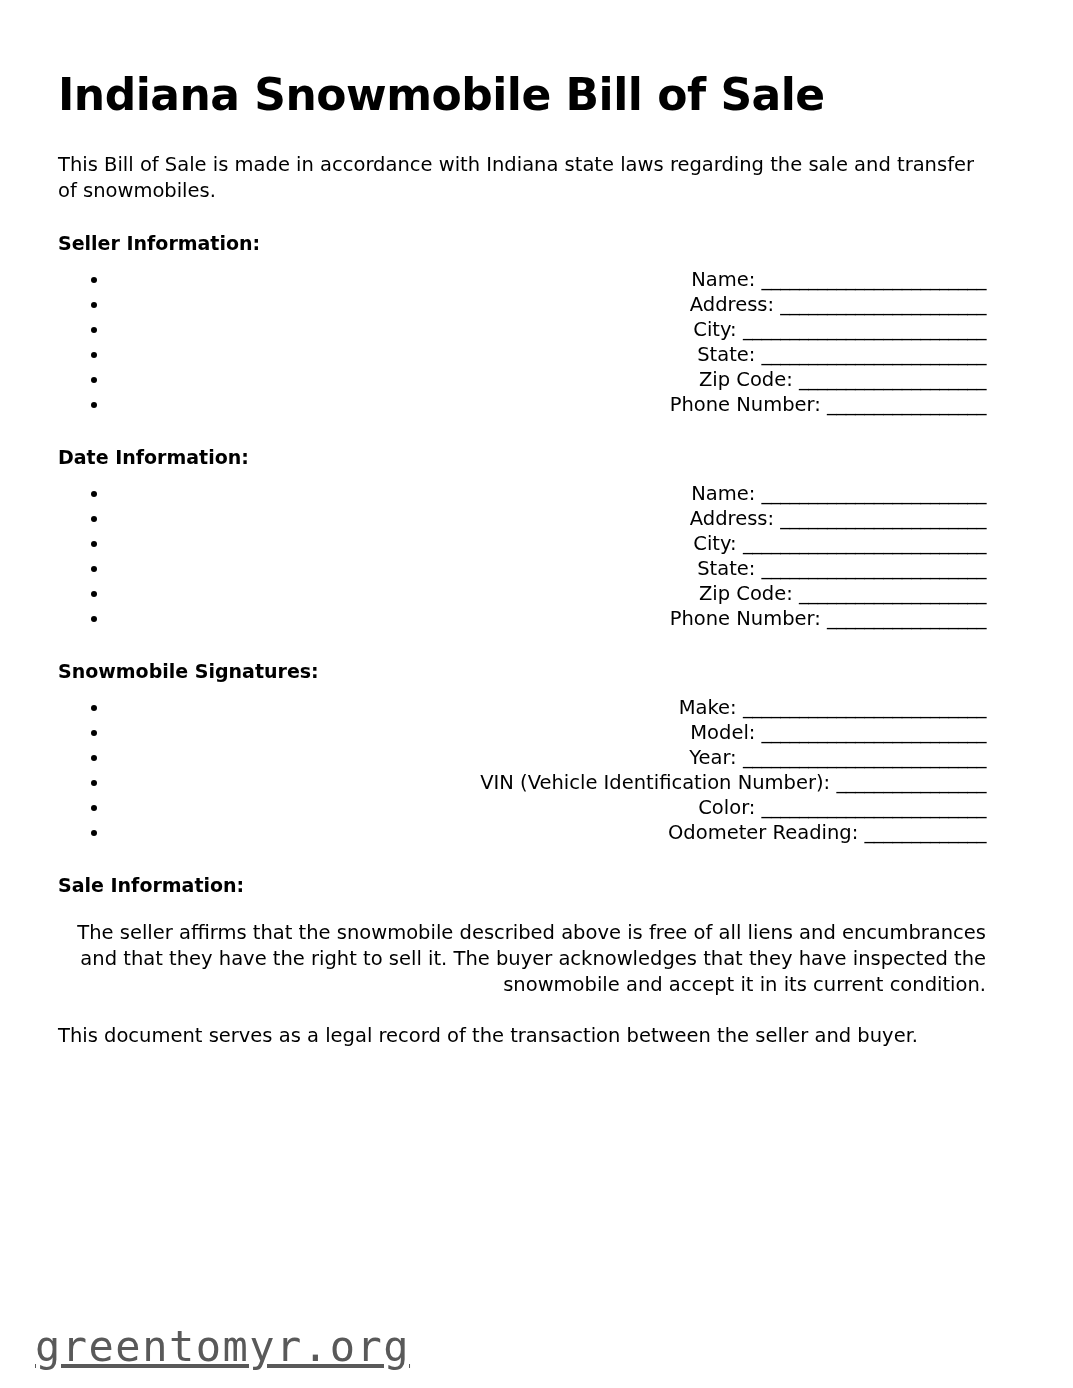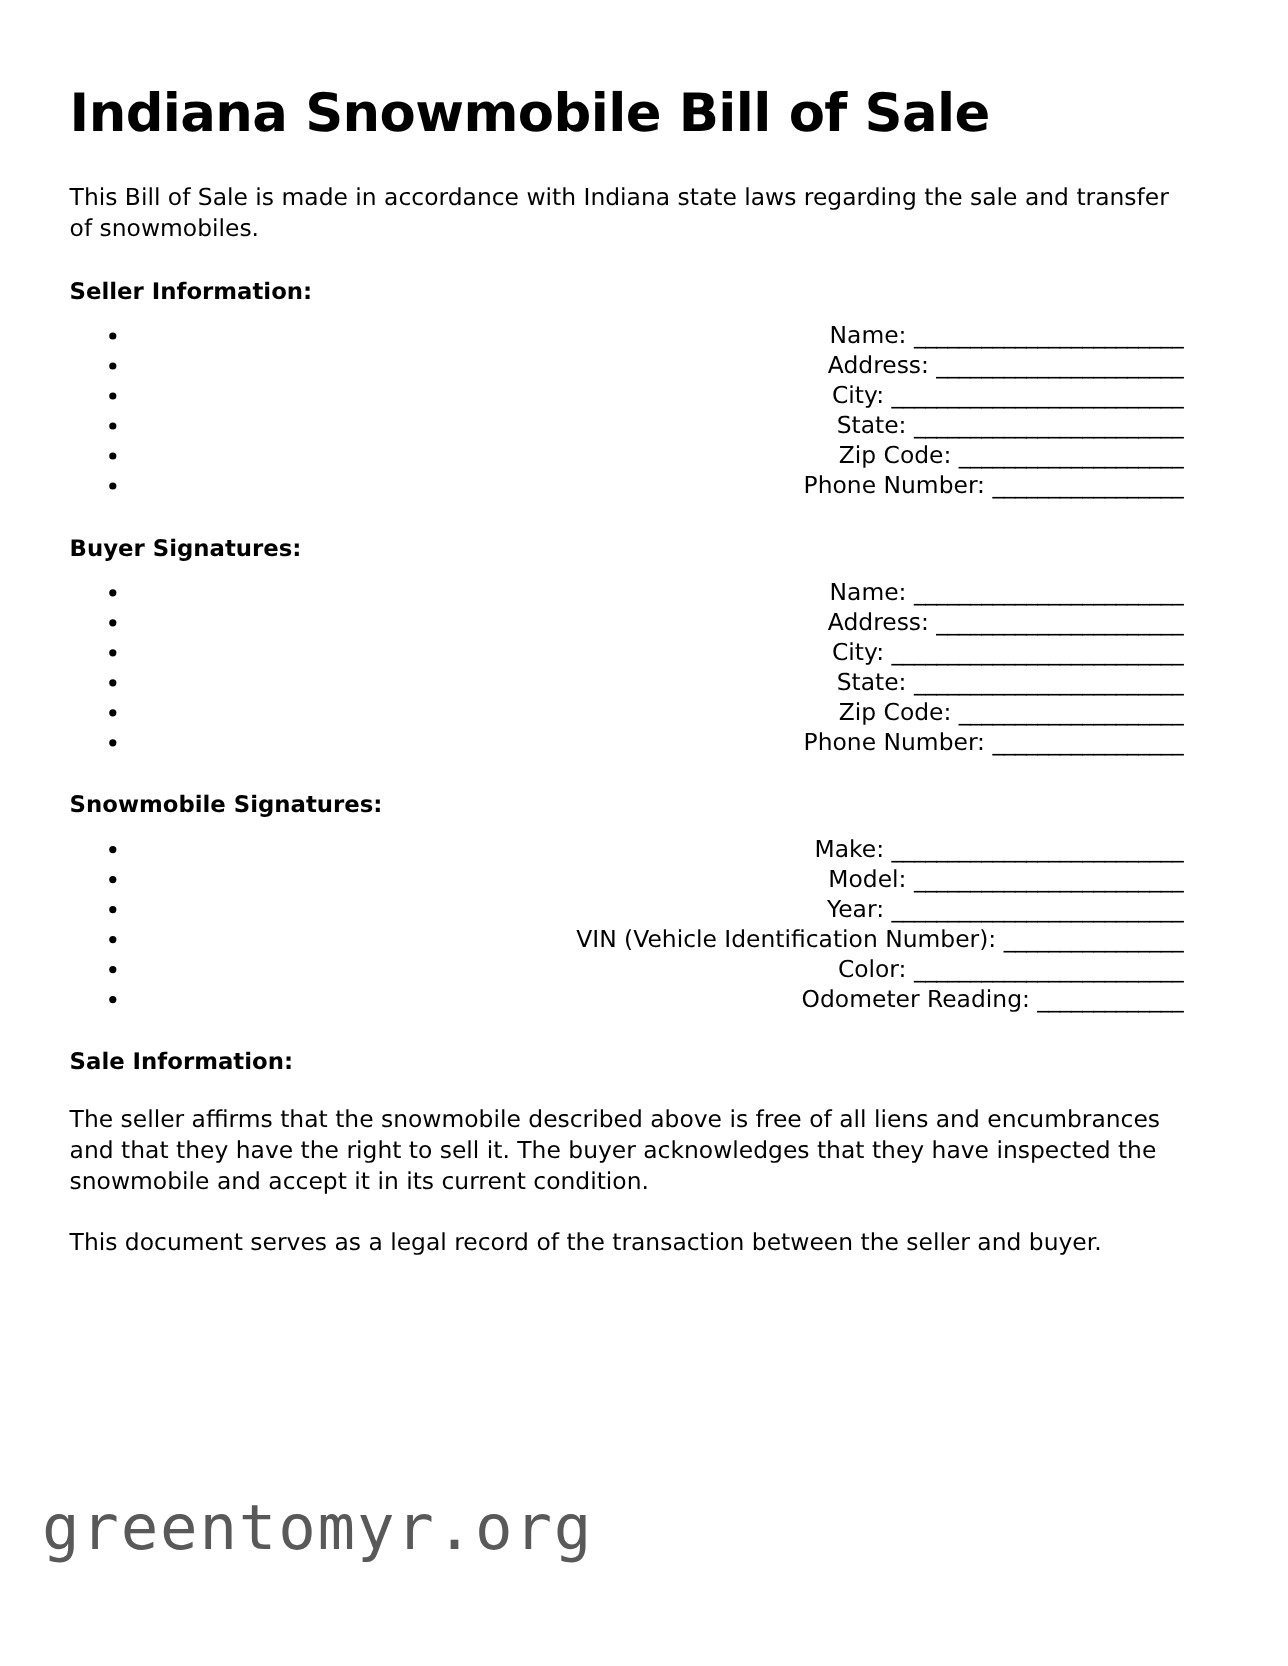--- a/index.html
+++ b/index.html
@@ -59,32 +59,33 @@
     font-size: 19.5px;
     line-height: 25px;
     padding: 0;
     margin: 0;
     white-space: nowrap;
     text-align: right;
   }
   .blank {
     letter-spacing: -0.4px;
   }
-  .para-block { padding-top: 24px; }
+  .para-block { padding-top: 24px; text-align: right; }
   .closing-block { padding-top: 25px; }
   .sig-date { padding-left: 7px; }
   #watermark {
     position: absolute;
     left: 35px;
-    top: 1244px;
+    top: 1322px;
     font-family: "DejaVu Sans Mono", monospace;
-    font-size: 52px;
+    font-size: 42px;
     color: #595959;
     letter-spacing: 1.5px;
     white-space: nowrap;
+    text-decoration: underline;
   }
 </style>
 </head>
 <body>
 
 <div id="doc">
 
   <h1 id="page-title">Indiana Snowmobile Bill of Sale</h1>
 
   <p class="intro">This Bill of Sale is made in accordance with Indiana state laws regarding the sale and transfer of snowmobiles.</p>
@@ -92,21 +93,21 @@
   <h2 class="section-heading">Seller Information:</h2>
   <ul class="field-list">
     <li><span>Name: </span><span class="blank">________________________</span></li>
     <li><span>Address: </span><span class="blank">______________________</span></li>
     <li><span>City: </span><span class="blank">__________________________</span></li>
     <li><span>State: </span><span class="blank">________________________</span></li>
     <li><span>Zip Code: </span><span class="blank">____________________</span></li>
     <li><span>Phone Number: </span><span class="blank">_________________</span></li>
   </ul>
 
-  <h2 class="section-heading">Buyer Signatures:</h2>
+  <h2 class="section-heading">Date Information:</h2>
   <ul class="field-list">
     <li><span>Name: </span><span class="blank">________________________</span></li>
     <li><span>Address: </span><span class="blank">______________________</span></li>
     <li><span>City: </span><span class="blank">__________________________</span></li>
     <li><span>State: </span><span class="blank">________________________</span></li>
     <li><span>Zip Code: </span><span class="blank">____________________</span></li>
     <li><span>Phone Number: </span><span class="blank">_________________</span></li>
   </ul>
 
   <h2 class="section-heading">Snowmobile Signatures:</h2>

